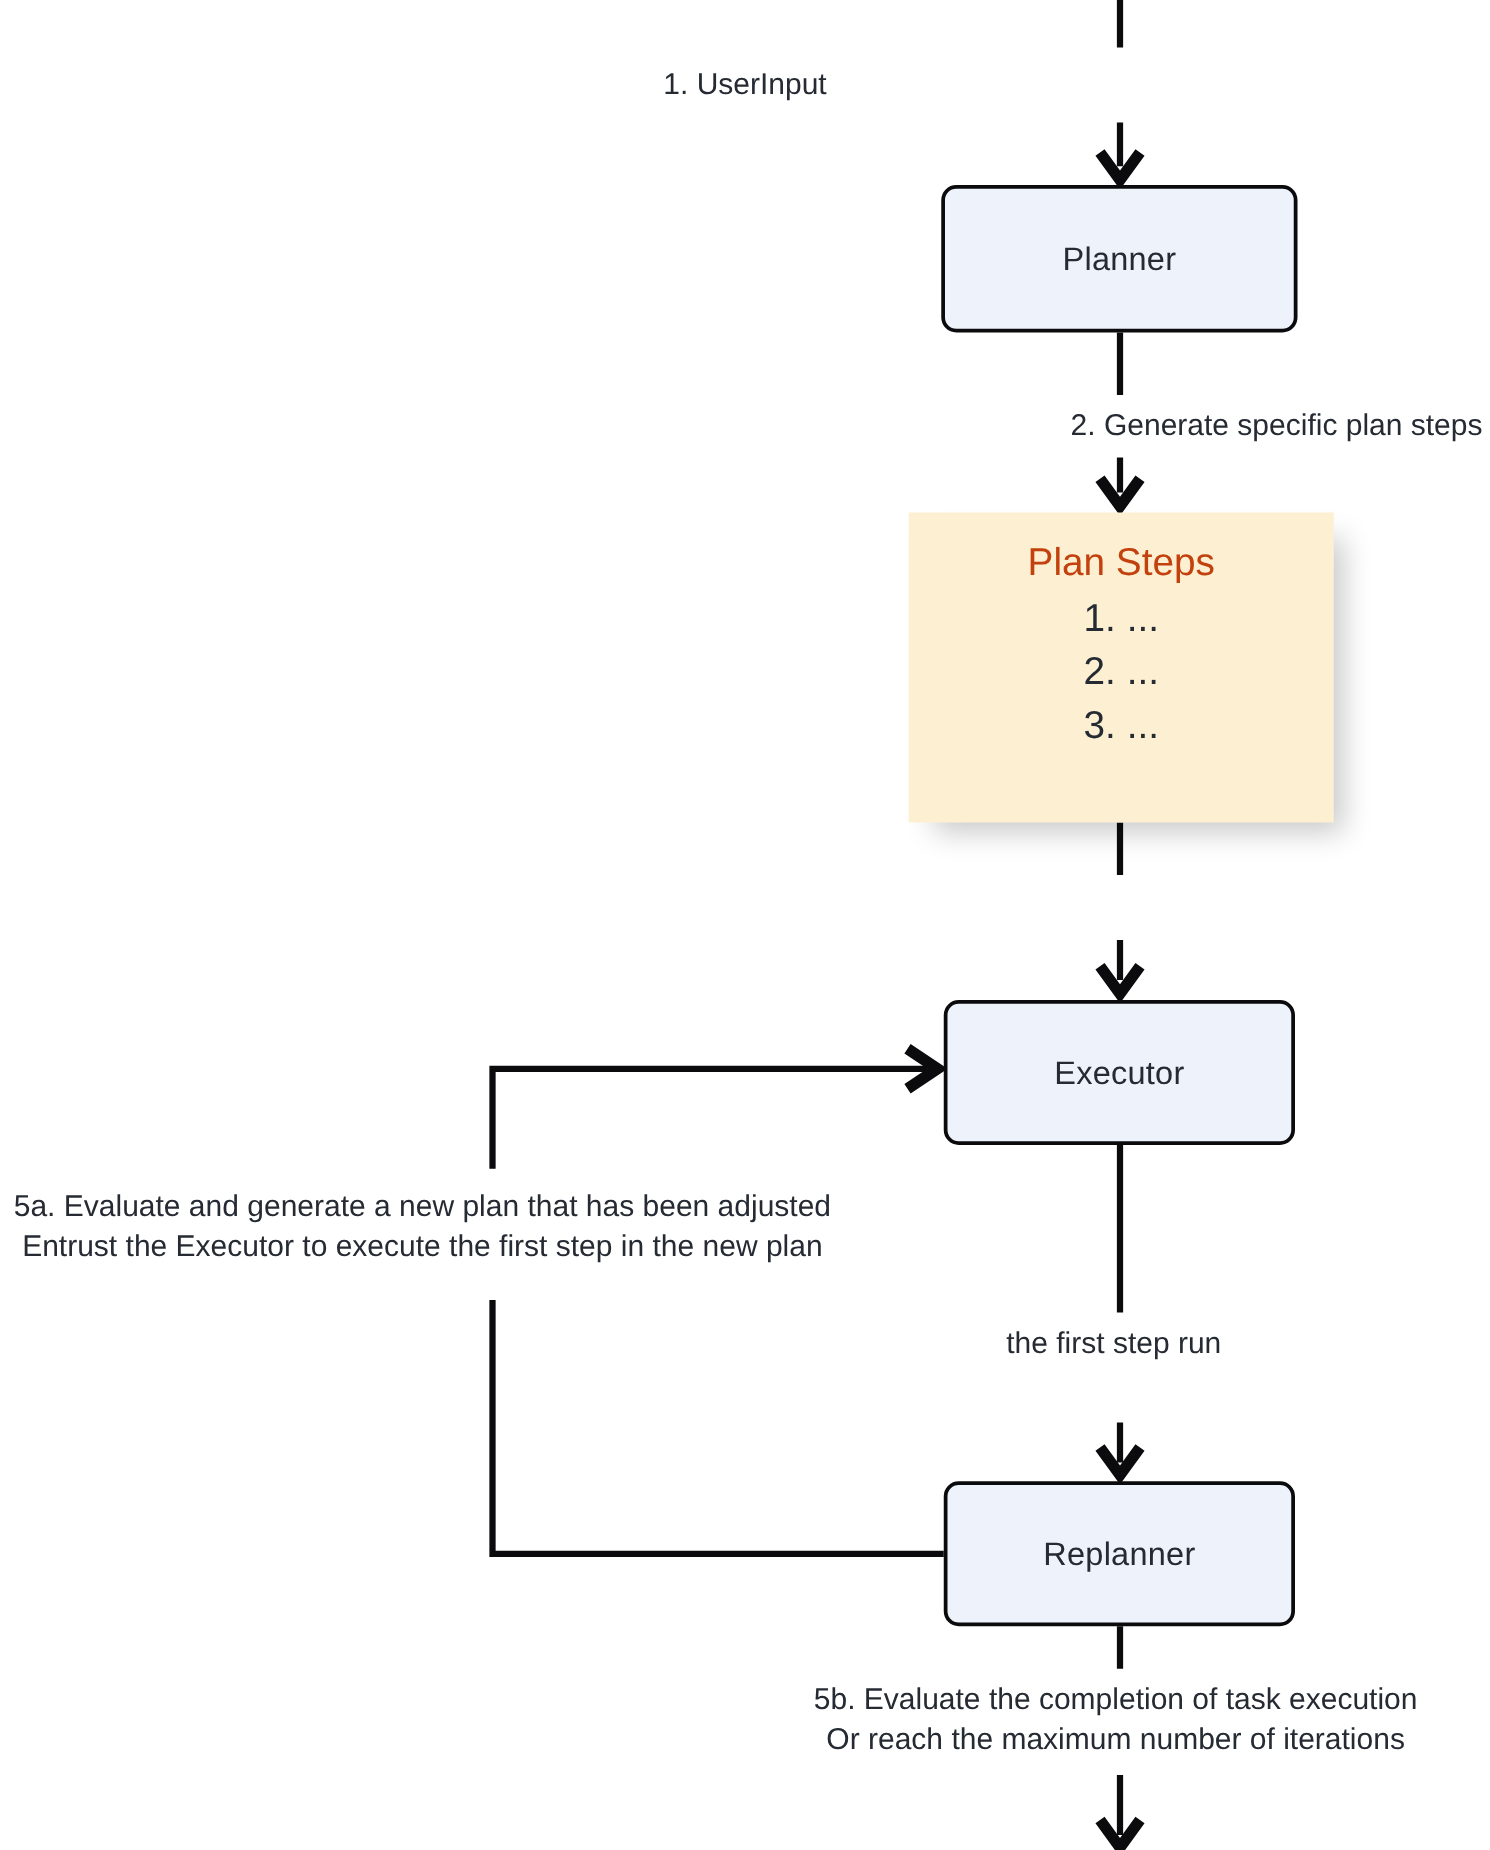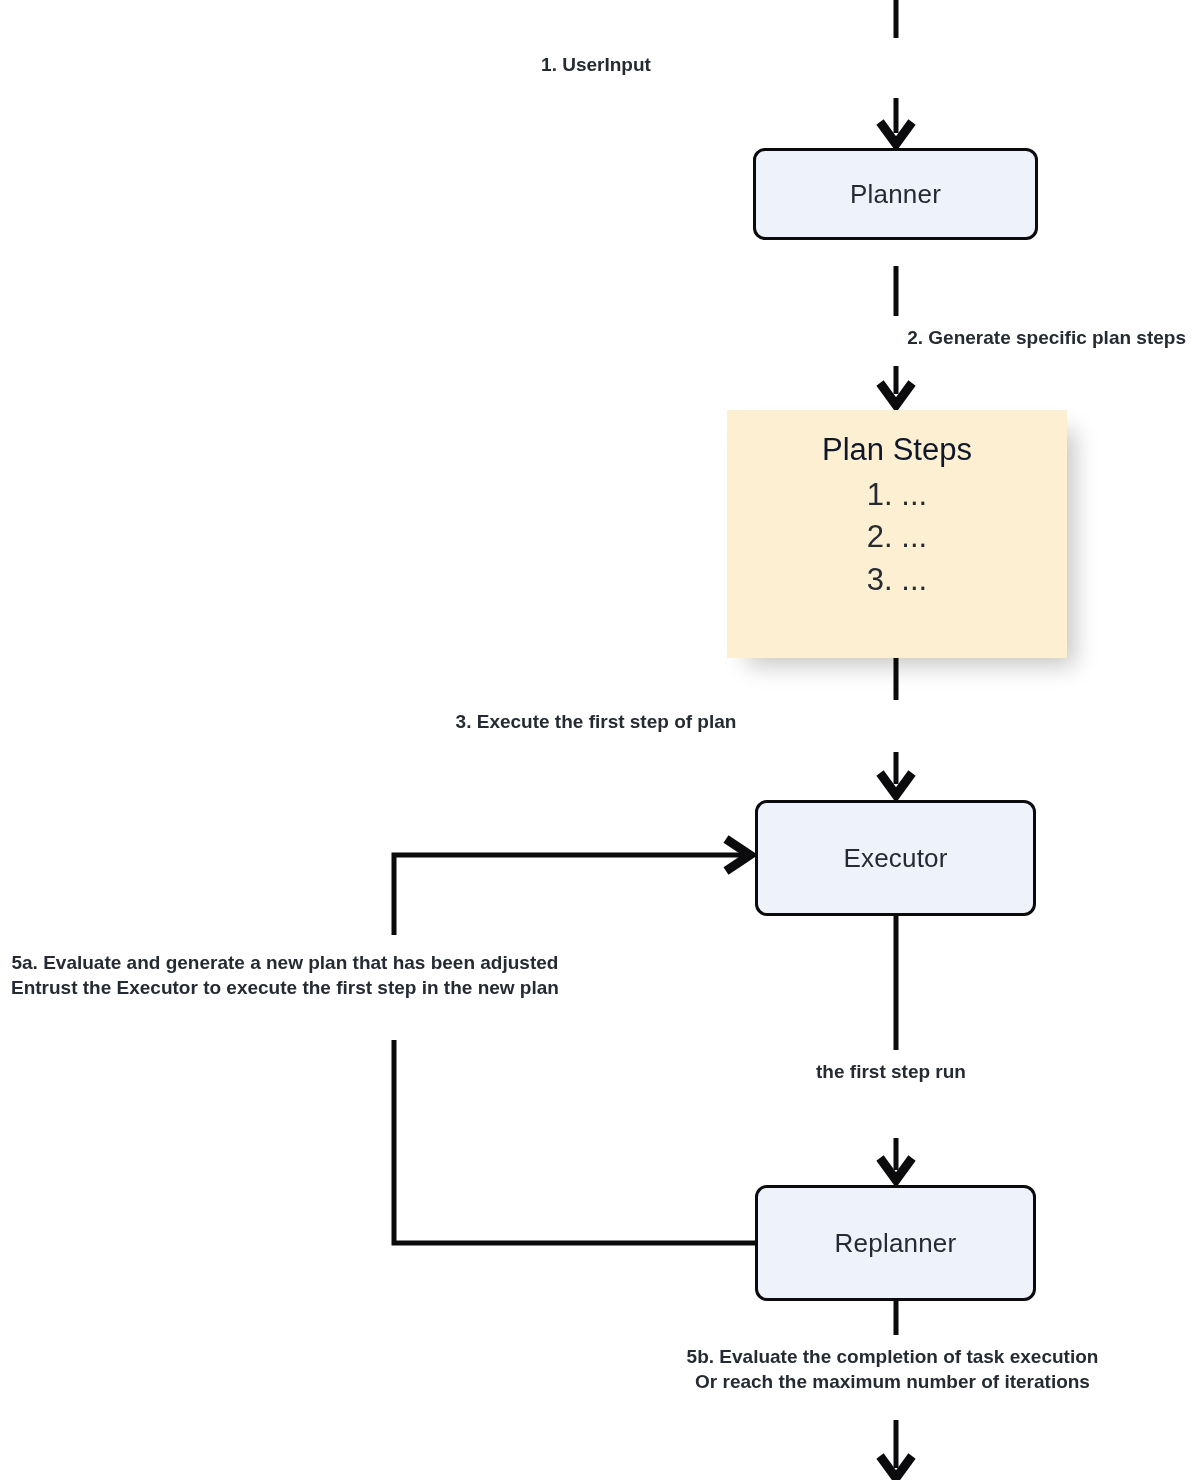--- a/index.html
+++ b/index.html
@@ -34,21 +34,21 @@
     border: 3.5px solid #0b0b0d;
     border-radius: 12px;
     display: flex;
     align-items: center;
     justify-content: center;
     font-size: 26px;
     letter-spacing: .2px;
     color: #262b33;
     z-index: 3;
   }
-  #node-planner   { left: 753px; top: 148px;  width: 285px; height: 92px; }
+  #node-planner   { left: 753px; top: 148px;  width: 285px; height: 118px; }
   #node-executor  { left: 755px; top: 800px;  width: 281px; height: 116px; }
   #node-replanner { left: 755px; top: 1185px; width: 281px; height: 116px; }
 
   
   #node-plansteps {
     position: absolute;
     left: 727px;
     top: 410px;
     width: 340px;
     height: 248px;
@@ -56,39 +56,38 @@
     box-shadow: 14px 14px 22px -6px rgba(0,0,0,.22);
     z-index: 3;
     display: flex;
     flex-direction: column;
     align-items: center;
     padding-top: 22px;
     box-sizing: border-box;
   }
   #node-plansteps .note-title {
     font-size: 31px;
-    color: #0f172a;
+    color: #c2410c;
     margin-bottom: 6px;
   }
   #node-plansteps .note-line {
     font-size: 31px;
     color: #262b33;
     line-height: 1.37;
   }
 
   
   .edge-label {
     position: absolute;
-    font-size: 19px;
+    font-size: 24px;
     line-height: 1.33;
     color: #262b33;
     white-space: nowrap;
     z-index: 4;
     background: #ffffff;
-    font-weight: bold;
   }
   .edge-label.center { text-align: center; }
 
   #label-1  { left: 0;    top: 52px;   width: 1192px; text-align: center; }
   #label-1 span { background:#fff; padding:0 6px; }
 
   #label-2  { left: 0;    top: 325px;  width: 1192px; text-align: right; }
   #label-2 span { background:#fff; padding:0 6px; }
 
   #label-3  { left: 0;    top: 709px;  width: 1192px; text-align: center; }
@@ -152,23 +151,20 @@
   </div>
 
   <div class="edge-label" id="label-1" style="background:transparent;">
     <span>1. UserInput</span>
   </div>
 
   <div class="edge-label" id="label-2" style="background:transparent;">
     <span>2. Generate specific plan steps</span>
   </div>
 
-  <div class="edge-label" id="label-3" style="background:transparent;">
-    <span>3. Execute the first step of plan</span>
-  </div>
 
   <div class="edge-label center" id="label-4">
     <div>the first step run</div>
   </div>
 
   <div class="edge-label center" id="label-5a">
     <div>5a. Evaluate and generate a new plan that has been adjusted</div>
     <div>Entrust the Executor to execute the first step in the new plan</div>
   </div>
 

